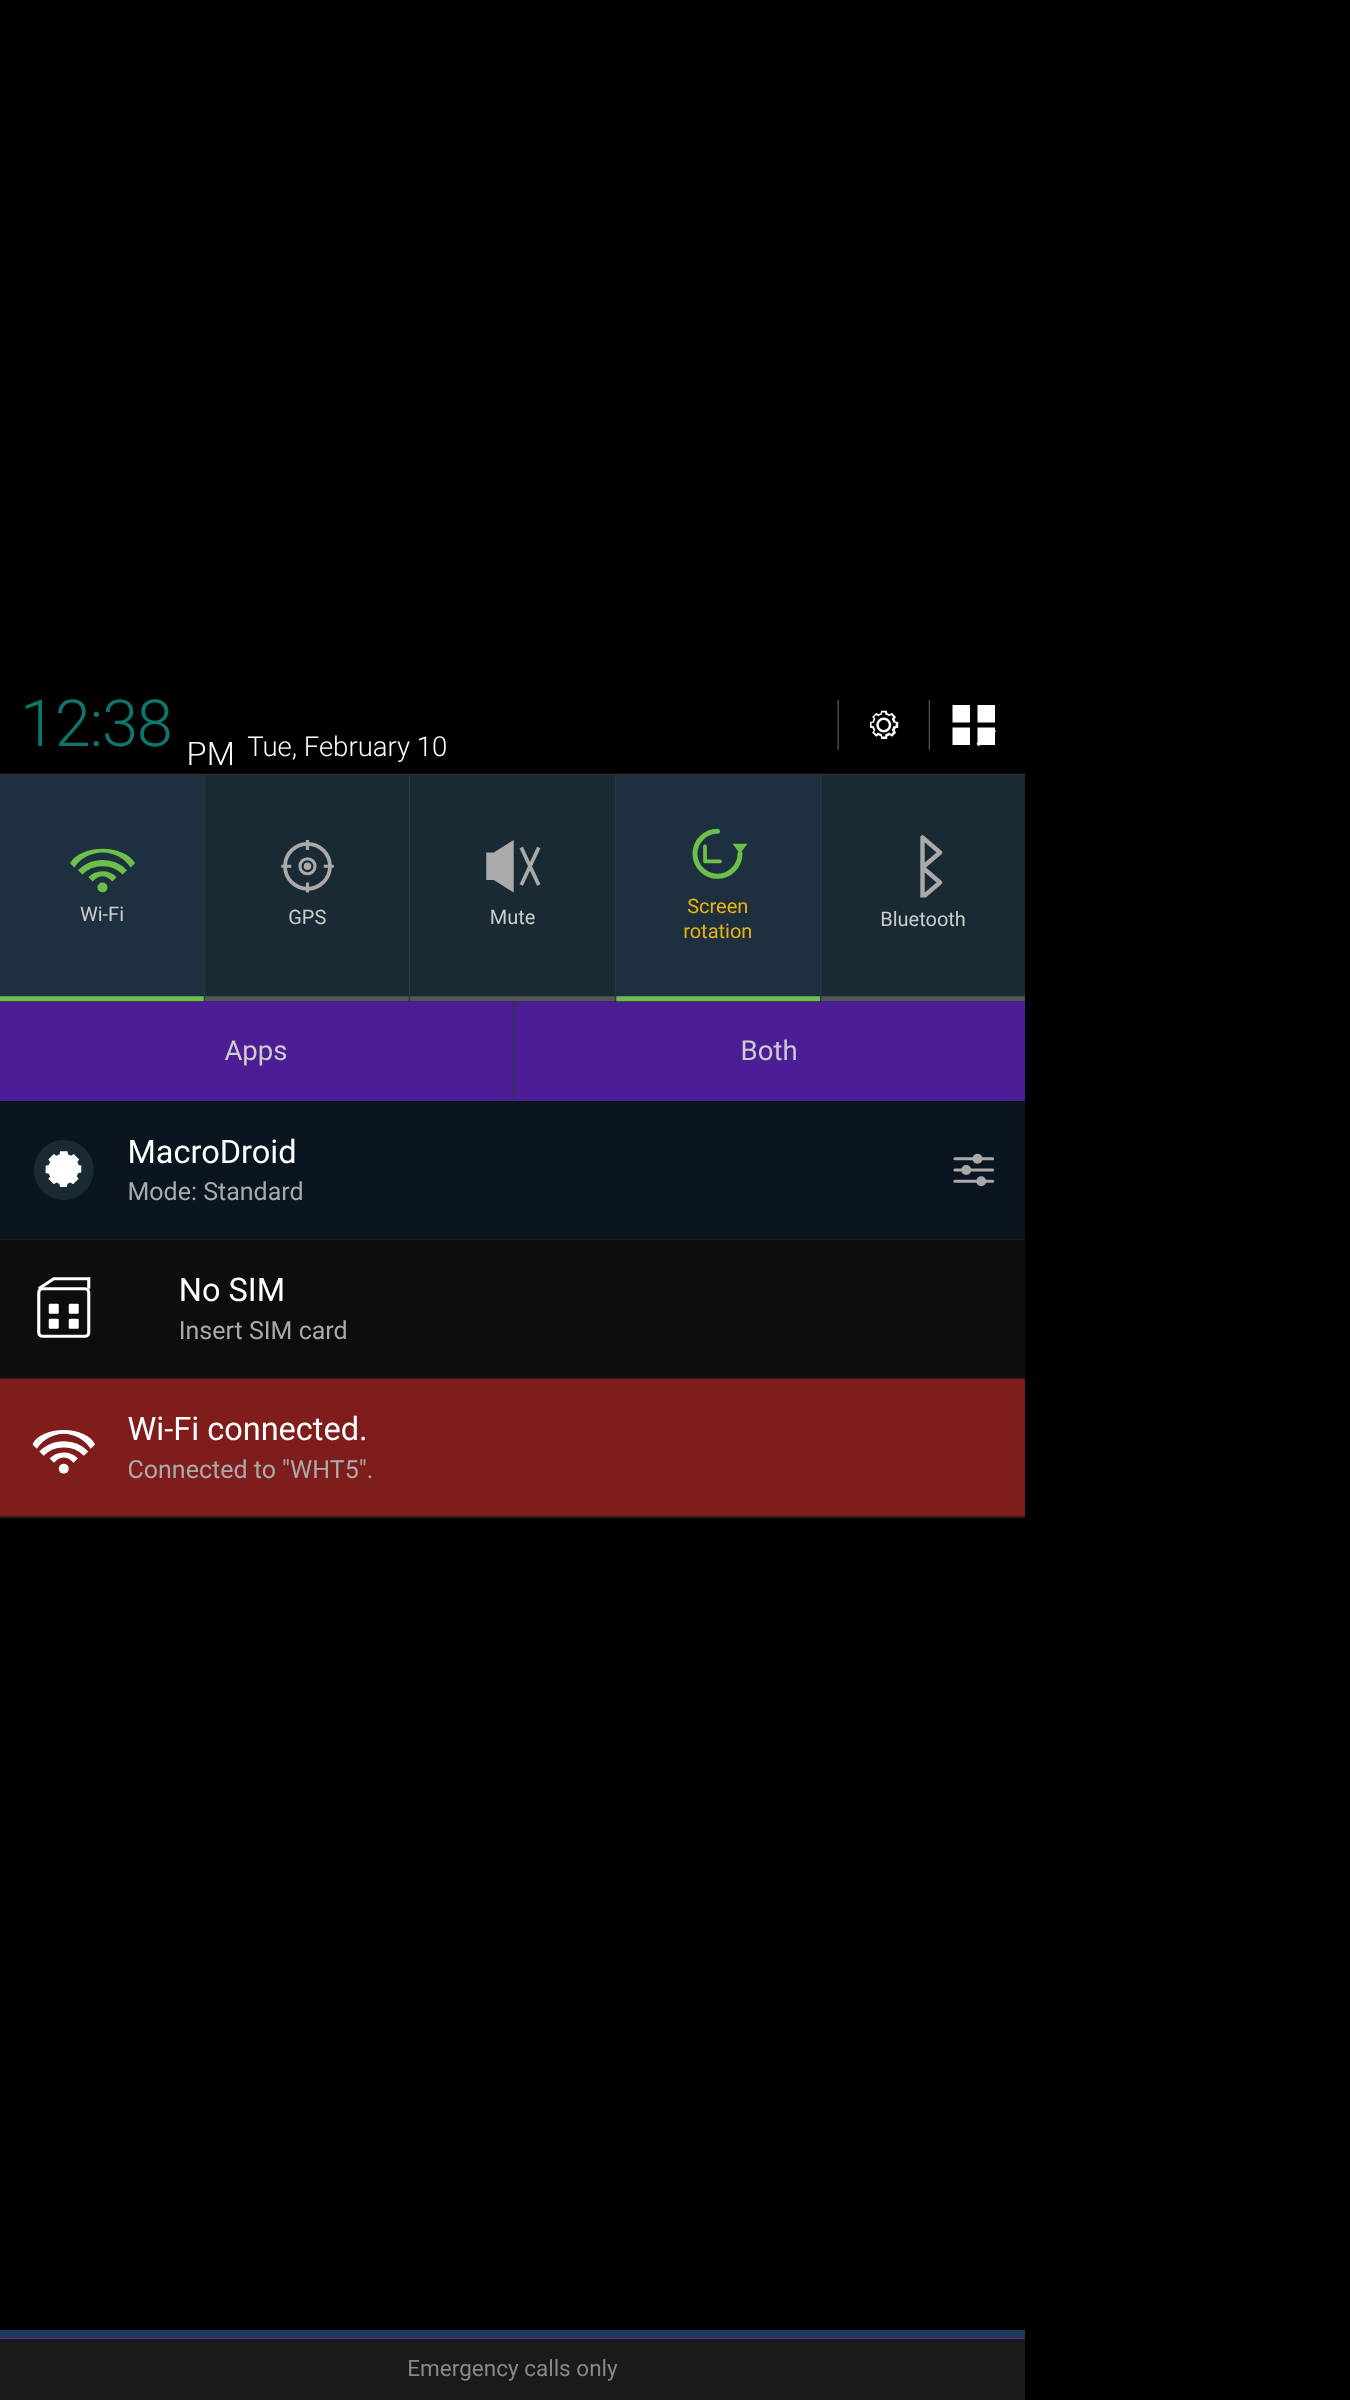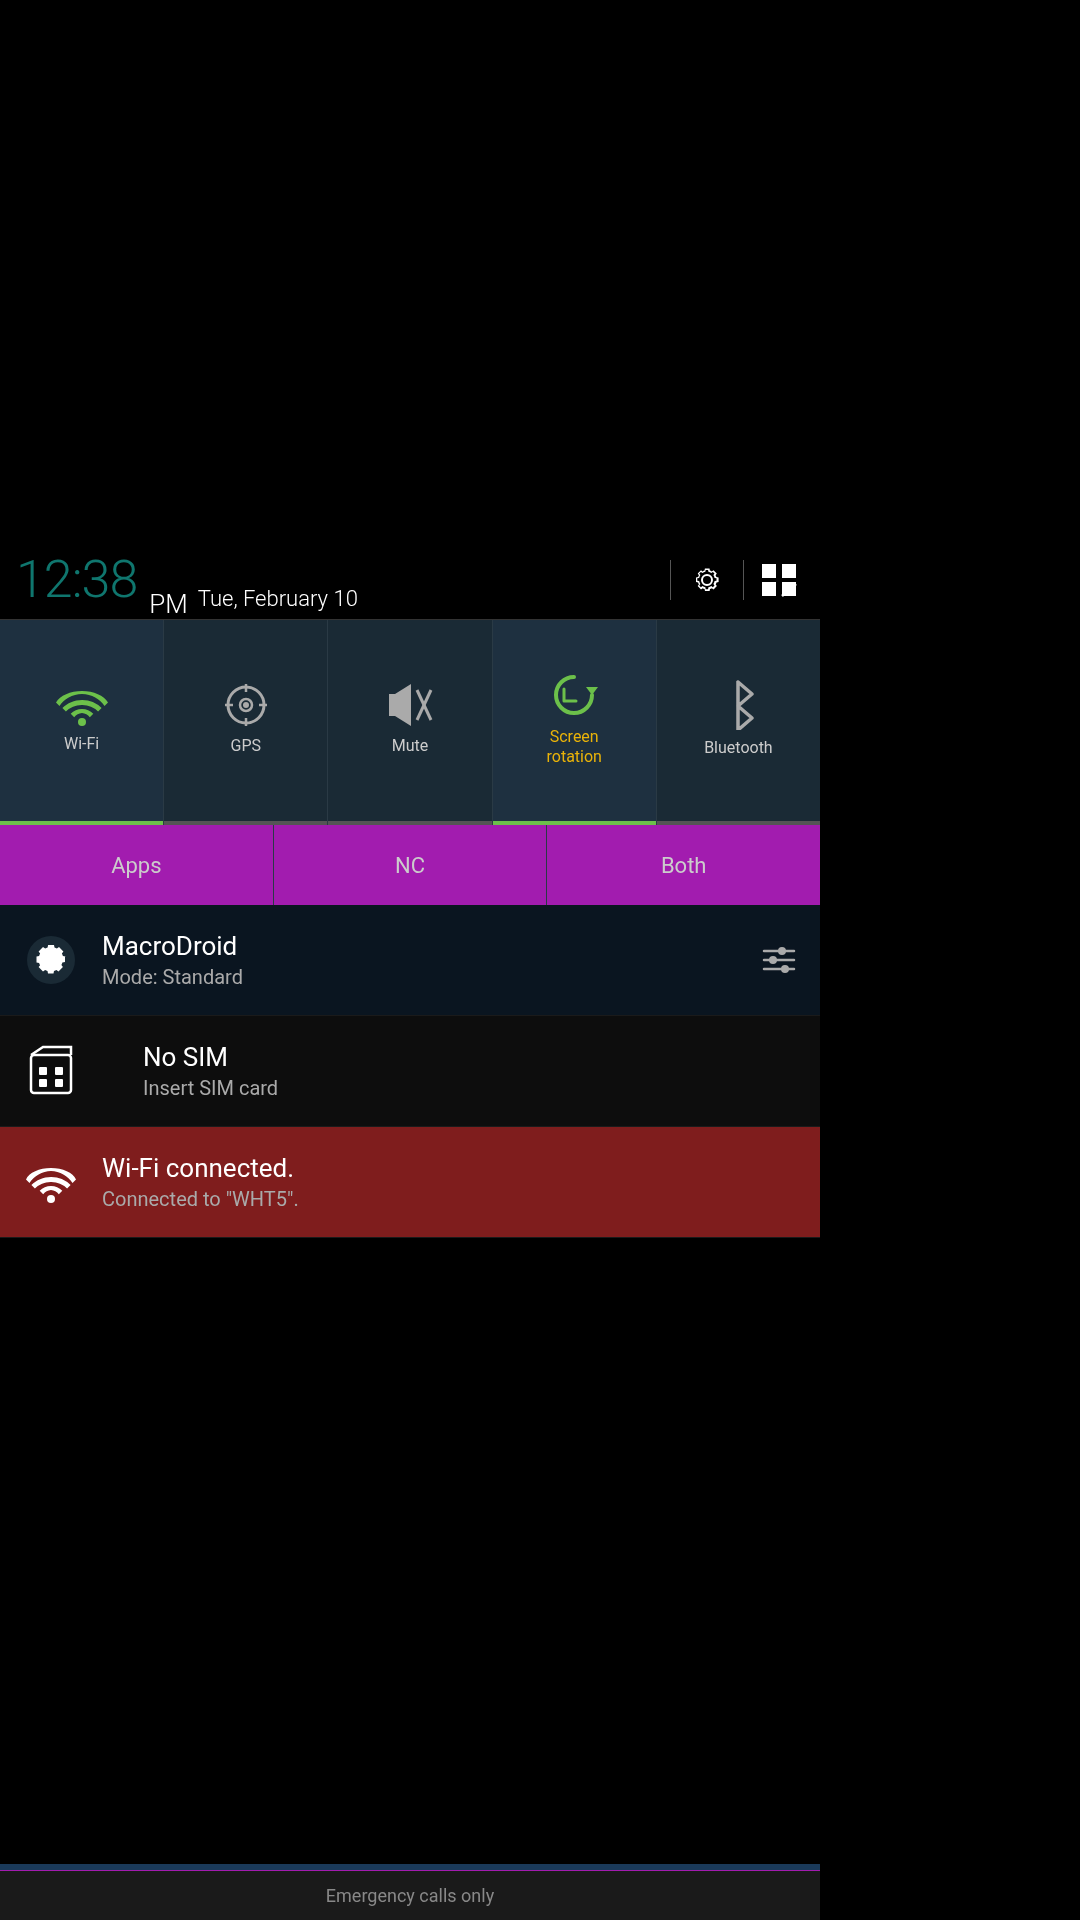--- a/index.html
+++ b/index.html
@@ -70,21 +70,21 @@
       height: 48px;
       display: flex;
       align-items: center;
       justify-content: center;
       cursor: pointer;
     }
 
     
     .quick-settings {
       width: 100%;
-      height: 205px;
+      height: 181px;
       display: flex;
       flex-direction: row;
       background: #1a2a35;
     }
     .qs-tile {
       flex: 1;
       display: flex;
       flex-direction: column;
       align-items: center;
       justify-content: center;
@@ -123,21 +123,21 @@
     .wifi-icon { color: #6cc04a; }
     .gps-icon { color: #aaa; }
     .mute-icon { color: #aaa; }
     .rotation-icon { color: #6cc04a; }
     .bluetooth-icon { color: #aaa; }
 
     
     .filter-tabs {
       width: 100%;
       height: 80px;
-      background: #a21caf;
+      background: #4c1d95;
       display: flex;
       align-items: center;
     }
     .filter-tab {
       flex: 1;
       display: flex;
       align-items: center;
       justify-content: center;
       height: 100%;
       color: #ccc;
@@ -320,23 +320,20 @@
     <div class="qs-tile-bar gray"></div>
   </div>
 
 </div>
 
 <div class="filter-tabs">
   <div class="filter-tab">
     <span>Apps</span>
   </div>
   <div class="filter-tab">
-    <span>NC</span>
-  </div>
-  <div class="filter-tab">
     <span>Both</span>
   </div>
 </div>
 
 <div class="notifications">
 
   <div class="notif-item dark-bg">
     <div class="notif-icon-wrap">
 
       <svg width="50" height="50" viewBox="0 0 50 50" fill="none" xmlns="http://www.w3.org/2000/svg">

